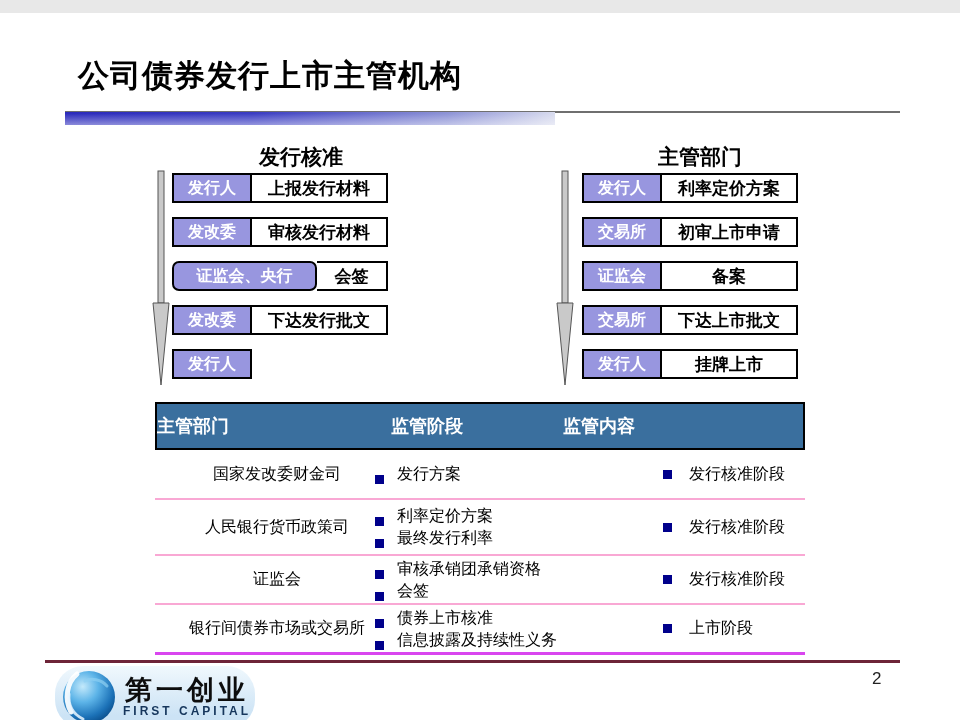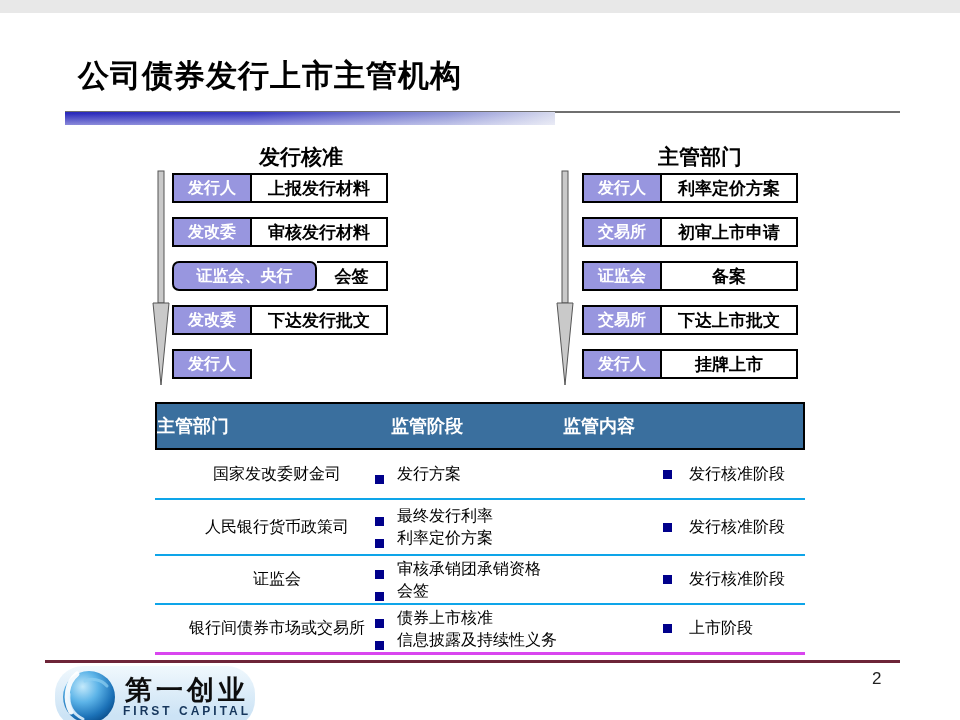--- a/index.html
+++ b/index.html
@@ -54,21 +54,21 @@
   
   .reg-table{position:absolute; left:155px; top:389px; width:650px;}
   .thead{
     box-sizing:border-box; height:48px; background:var(--table-header-bg,#3A6F9E);
     border:2px solid #000; display:flex; align-items:center;
     color:#fff; font-weight:bold; font-size:18px;
   }
   .th{}
   .th1{width:234px;} .th2{width:240px;} .th3{width:172px;}
   .trow{
-    position:relative; box-sizing:border-box; border-bottom:2px solid #0ea5e9;
+    position:relative; box-sizing:border-box; border-bottom:2px solid #f9a8d4;
   }
   .trow0{height:50px;} .trow1{height:56px;} .trow2{height:49px;} .trow3{height:50px; border-bottom:3px solid #d946ef;}
   .org{
     position:absolute; left:10px; top:0; bottom:0; width:224px;
     display:flex; align-items:center; justify-content:center;
     font-size:16px; white-space:nowrap;
   }
   .content{
     position:absolute; left:220px; top:0; bottom:0; width:250px;
     display:flex; flex-direction:column; justify-content:center; gap:2px;
@@ -189,25 +189,25 @@
         <span class="bullet"></span>
         <span>发行核准阶段</span>
       </div>
     </div>
 
     <div class="trow trow1">
       <div class="org">人民银行货币政策司</div>
       <div class="content">
         <div class="item">
           <span class="bullet"></span>
+          <span>利率定价方案</span>
+        </div>
+        <div class="item">
+          <span class="bullet"></span>
           <span>最终发行利率</span>
-        </div>
-        <div class="item">
-          <span class="bullet"></span>
-          <span>利率定价方案</span>
         </div>
       </div>
       <div class="stage">
         <span class="bullet"></span>
         <span>发行核准阶段</span>
       </div>
     </div>
 
     <div class="trow trow2">
       <div class="org">证监会</div>

